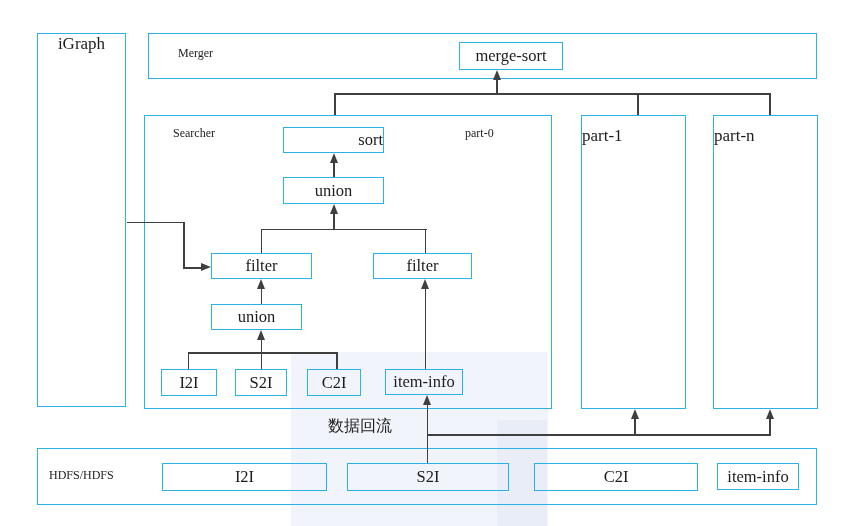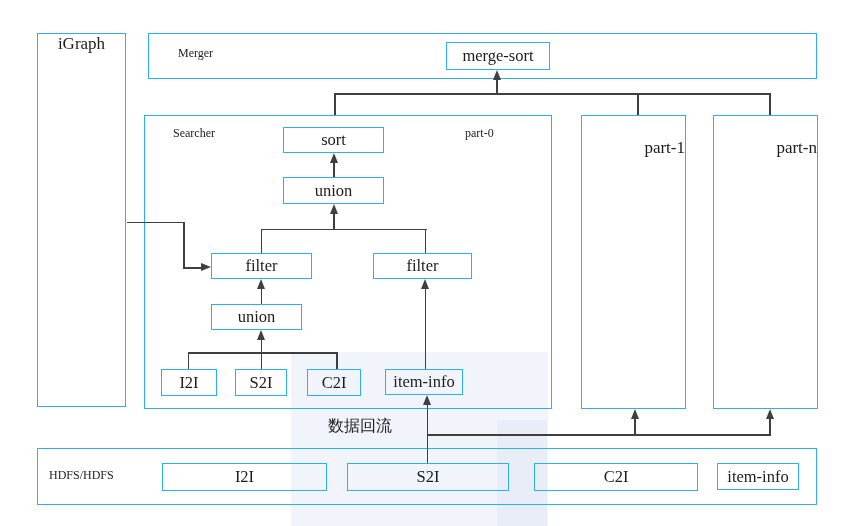--- a/index.html
+++ b/index.html
@@ -33,25 +33,24 @@
   }
   .corner-label {
     position: absolute;
     font-size: 12px;
     white-space: nowrap;
     z-index: 3;
   }
   .center-label {
     position: absolute;
     left: 0; right: 0;
-    text-align: right;
+    text-align: left;
     font-size: 17px;
     white-space: nowrap;
     z-index: 3;
-    margin-top: 12px;
   }
   .vcenter {
     display: flex;
     align-items: flex-start;
     justify-content: center;
     font-size: 17px;
   }
   .hl, .vl {
     position: absolute;
     background: #3f3f3f;
@@ -90,37 +89,37 @@
   <div class="wm" style="left:291px; top:352px; width:257px; height:174px;"></div>
   <div class="wm" style="left:497px; top:420px; width:50px; height:106px;"></div>
 
   <div class="box vcenter" style="left:37px; top:33px; width:89px; height:374px;">
     <span>iGraph</span>
   </div>
 
   <div class="box" style="left:148px; top:33px; width:669px; height:46px;">
     <span class="corner-label" style="left:29px; top:12px;">Merger</span>
   </div>
-  <div class="box node" style="left:446px; top:42px; width:104px; height:28px;">
+  <div class="box node" style="left:459px; top:42px; width:104px; height:28px;">
     <span>merge-sort</span>
   </div>
 
   <div class="box" style="left:144px; top:115px; width:408px; height:294px;">
     <span class="corner-label" style="left:28px; top:10px;">Searcher</span>
     <span class="corner-label" style="left:320px; top:10px;">part-0</span>
   </div>
 
   <div class="box" style="left:581px; top:115px; width:105px; height:294px;">
     <span class="center-label" style="top:10px;">part-1</span>
   </div>
   <div class="box" style="left:713px; top:115px; width:105px; height:294px;">
     <span class="center-label" style="top:10px;">part-n</span>
   </div>
 
-  <div class="box node" style="left:283px; top:127px; width:101px; height:26px;">
+  <div class="box node" style="left:283px; top:127px; width:101px; height:26px;justify-content:flex-end;">
     <span>sort</span>
   </div>
   <div class="box node" style="left:283px; top:177px; width:101px; height:27px;">
     <span>union</span>
   </div>
   <div class="box node" style="left:211px; top:253px; width:101px; height:26px;">
     <span>filter</span>
   </div>
   <div class="box node" style="left:373px; top:253px; width:99px; height:26px;">
     <span>filter</span>

